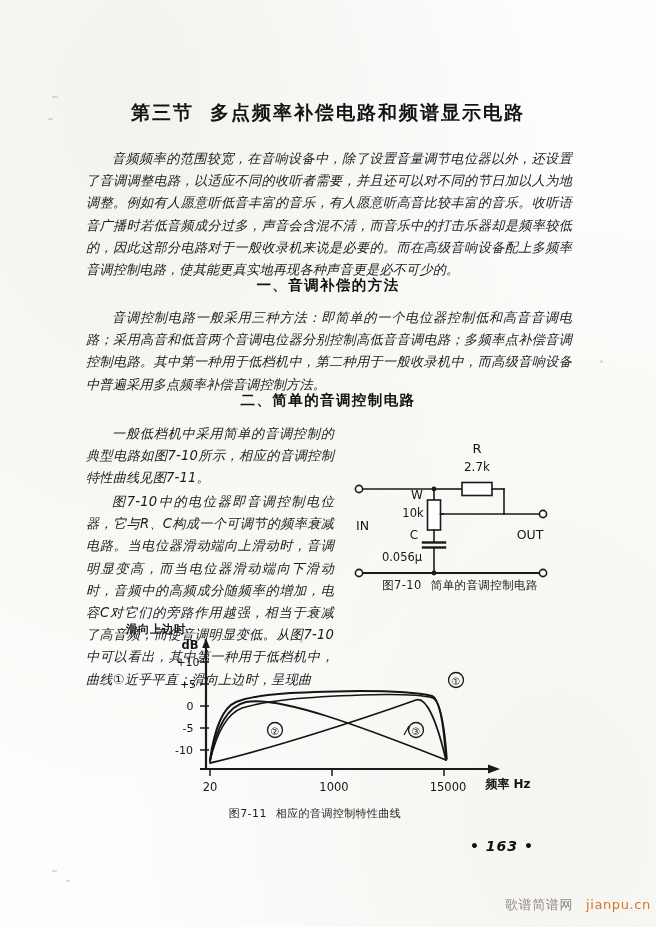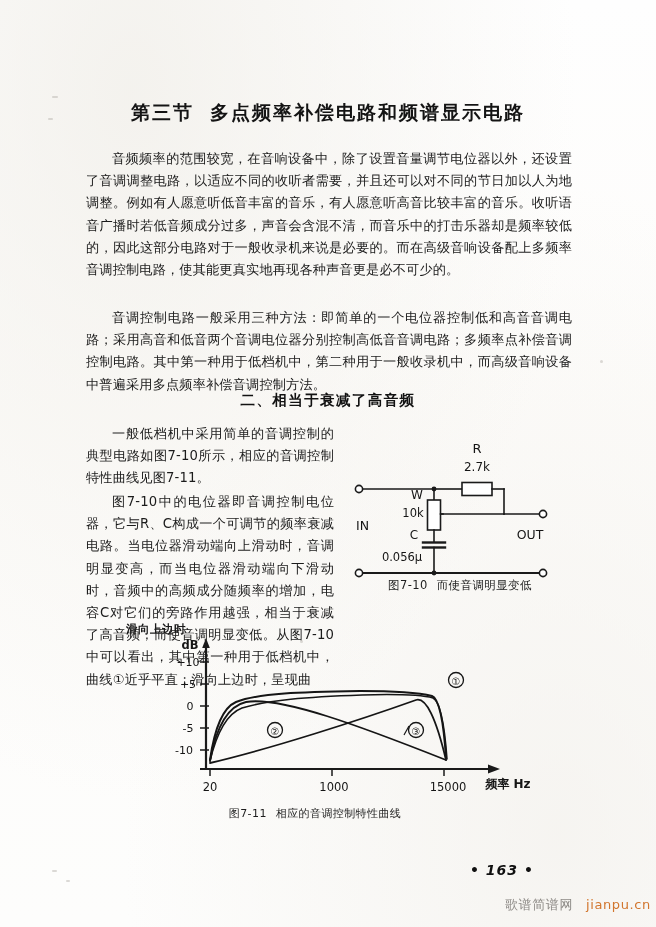--- a/index.html
+++ b/index.html
@@ -53,21 +53,21 @@
   
   .para {
     position: absolute;
     font-size: 13.2px;
     line-height: 22.2px;
     color: #1b1b1b;
     text-align: justify;
     letter-spacing: 0.15px;
     font-family: "DejaVu Sans", "Liberation Sans", sans-serif;
   }
-  .para.indent { text-indent: 26px; }
+  .para.indent { text-indent: 26px; font-style: italic; }
 
   #para-intro { left: 86px; top: 148px; width: 486px; }
   #para-methods { left: 86px; top: 307px; width: 486px; }
   #para-simple-1 { left: 86px; top: 423px; width: 248px; }
   #para-simple-2 { left: 86px; top: 491px; width: 248px; }
 
   .subheading {
     position: absolute;
     font-size: 14.5px;
     font-weight: bold;
@@ -135,21 +135,20 @@
   
   #page-number {
     position: absolute;
     left: 470px;
     top: 838px;
     font-size: 14px;
     font-weight: bold;
     font-style: italic;
     color: #101010;
     letter-spacing: 1px;
-    margin-top: 24px;
   }
 
   
   #watermark {
     position: absolute;
     left: 505px;
     top: 896px;
     font-size: 13px;
     letter-spacing: 0.6px;
     white-space: nowrap;
@@ -172,24 +171,25 @@
   <div id="paper-texture"></div>
 
   <div class="content">
 
     <div id="section-title">
       <span>第三节</span><span class="t-gap"></span><span>多点频率补偿电路和频谱显示电路</span>
     </div>
 
     <div class="para indent" id="para-intro">音频频率的范围较宽，在音响设备中，除了设置音量调节电位器以外，还设置了音调调整电路，以适应不同的收听者需要，并且还可以对不同的节日加以人为地调整。例如有人愿意听低音丰富的音乐，有人愿意听高音比较丰富的音乐。收听语音广播时若低音频成分过多，声音会含混不清，而音乐中的打击乐器却是频率较低的，因此这部分电路对于一般收录机来说是必要的。而在高级音响设备配上多频率音调控制电路，使其能更真实地再现各种声音更是必不可少的。</div>
 
+    <div class="subheading" id="subheading-1">一、音调补偿的方法</div>
 
     <div class="para indent" id="para-methods">音调控制电路一般采用三种方法：即简单的一个电位器控制低和高音音调电路；采用高音和低音两个音调电位器分别控制高低音音调电路；多频率点补偿音调控制电路。其中第一种用于低档机中，第二种用于一般收录机中，而高级音响设备中普遍采用多点频率补偿音调控制方法。</div>
 
-    <div class="subheading" id="subheading-2">二、相当于衰减了高音频</div>
+    <div class="subheading" id="subheading-2">二、简单的音调控制电路</div>
 
     <div class="para indent" id="para-simple-1">一般低档机中采用简单的音调控制的典型电路如图7-10所示，相应的音调控制特性曲线见图7-11。</div>
 
     <div class="para indent" id="para-simple-2">图7-10中的电位器即音调控制电位器，它与R、C构成一个可调节的频率衰减电路。当电位器滑动端向上滑动时，音调明显变高，而当电位器滑动端向下滑动时，音频中的高频成分随频率的增加，电容C对它们的旁路作用越强，相当于衰减了高音频，而使音调明显变低。从图7-10中可以看出，其中第一种用于低档机中，曲线①近乎平直；滑向上边时，呈现曲</div>
 
     <div id="figure-circuit">
       <svg width="228" height="160" viewBox="0 0 228 160">
         <g stroke="#1a1a1a" stroke-width="1.6" fill="none" stroke-linecap="square">
 
           <line x1="18" y1="52" x2="90" y2="52"></line>
@@ -236,21 +236,21 @@
           <text x="69" y="80" font-size="11.5" text-anchor="middle">10k</text>
           <text x="70" y="102" font-size="12" text-anchor="middle">C</text>
           <text x="58" y="124" font-size="11.5" text-anchor="middle">0.056μ</text>
           <text x="12" y="93" font-size="12.5" text-anchor="start">IN</text>
           <text x="186" y="102" font-size="12.5" text-anchor="middle">OUT</text>
         </g>
       </svg>
     </div>
 
     <div id="circuit-caption">
-      <span>图7-10</span><span class="cap-gap"></span><span>而使音调明显变低</span>
+      <span>图7-10</span><span class="cap-gap"></span><span>简单的音调控制电路</span>
     </div>
 
     <div id="chart-ylabel-top">滑向上边时</div>
 
     <div id="figure-chart">
       <svg width="420" height="165" viewBox="0 0 420 165">
 
         <g stroke="#1a1a1a" fill="none">
           <line x1="96" y1="8" x2="96" y2="133" stroke-width="2.2"></line>
           <line x1="90" y1="133" x2="382" y2="133" stroke-width="2"></line>

